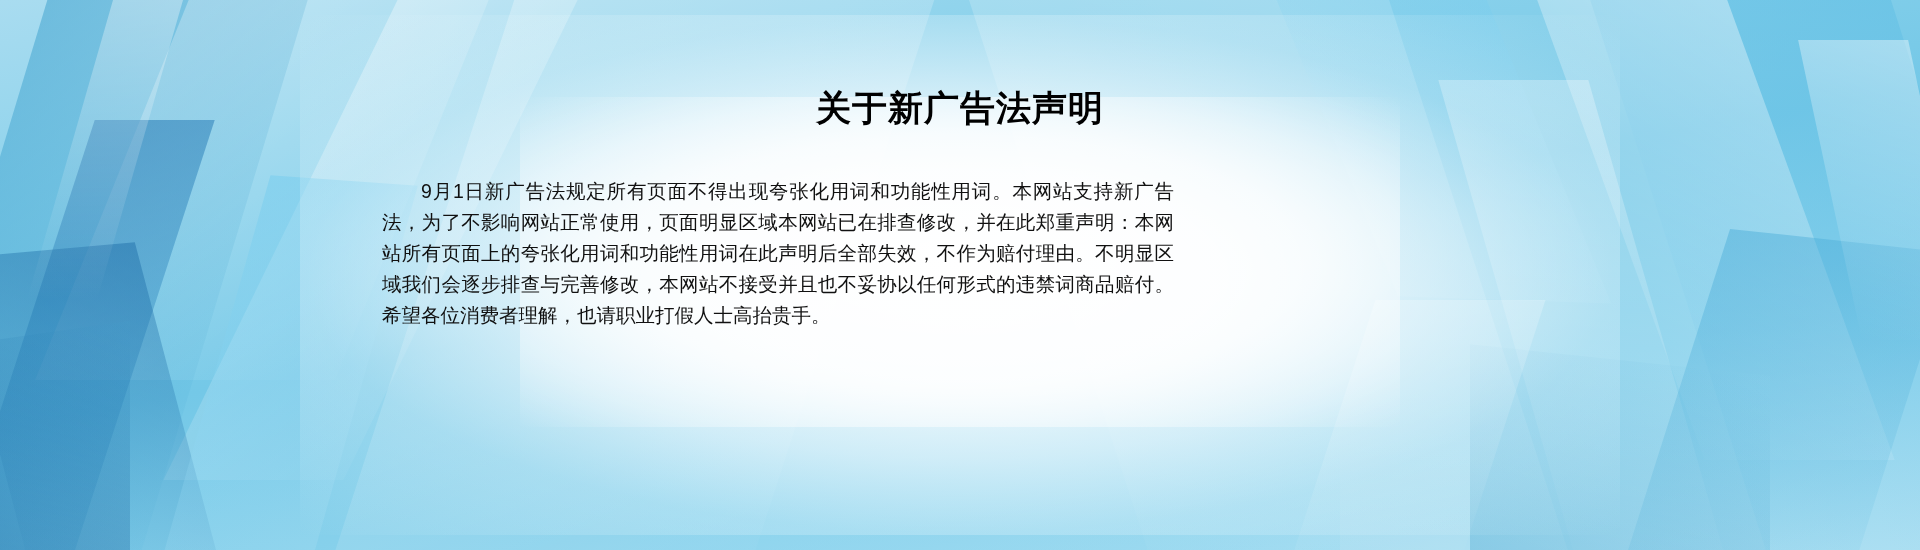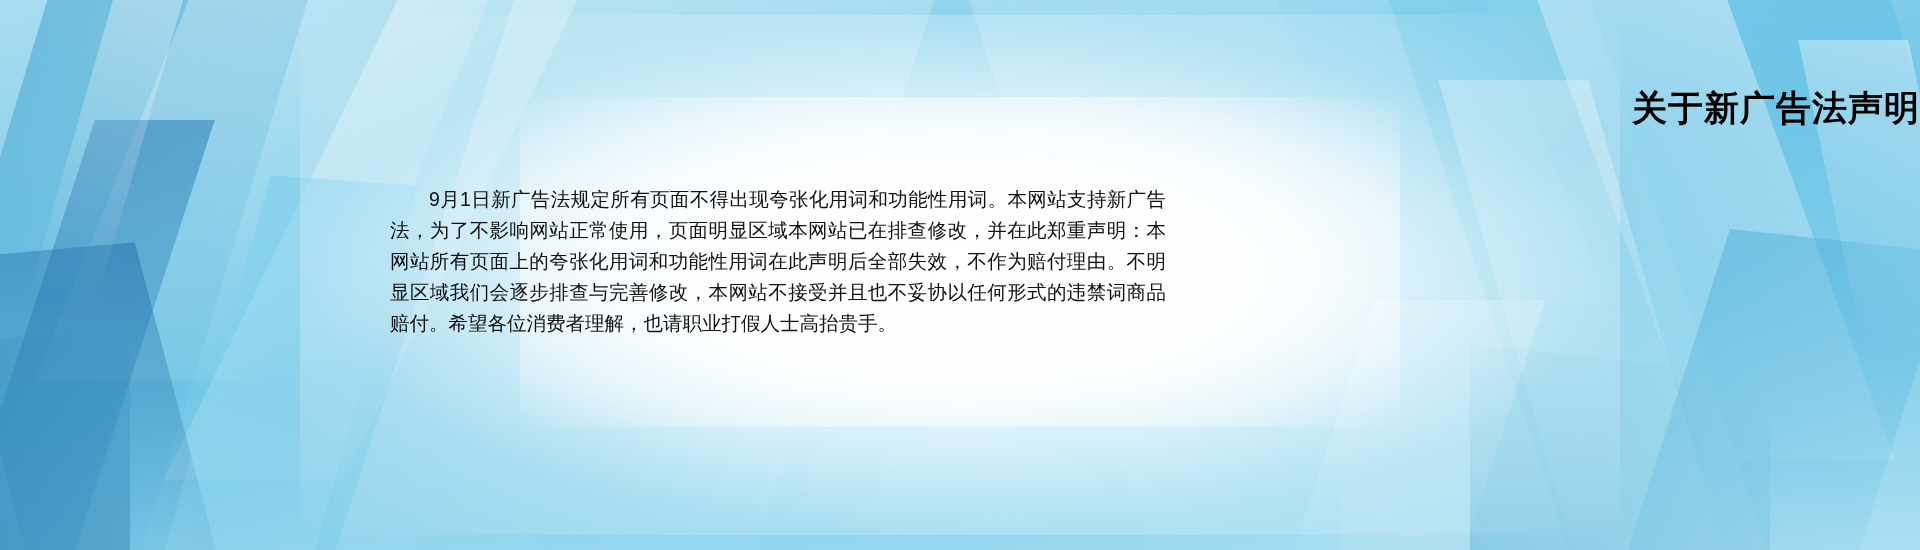--- a/index.html
+++ b/index.html
@@ -191,21 +191,21 @@
     width: 1920px;
     height: 550px;
     z-index: 5;
   }
 
   .statement-title {
     position: absolute;
     left: 0;
     top: 86px;
     width: 1920px;
-    text-align: right;
+    text-align: center;
     font-size: 35px;
     font-weight: bold;
     color: #000000;
     letter-spacing: 1px;
     line-height: 44px;
     font-family: "Liberation Sans", "DejaVu Sans", sans-serif;
   }
 
   .statement-body {
     position: absolute;
@@ -214,21 +214,21 @@
     width: 800px;
     color: #111111;
     font-size: 19.5px;
     line-height: 31px;
     text-align: justify;
     text-justify: inter-ideograph;
     font-family: "Liberation Sans", "DejaVu Sans", sans-serif;
   }
 
   .statement-body p {
-    margin: 12px;
+    margin: 4px;
   }
   .statement-body p.indent {
     text-indent: 2em;
   }
 </style>
 </head>
 <body>
 
 <div id="banner">
 

